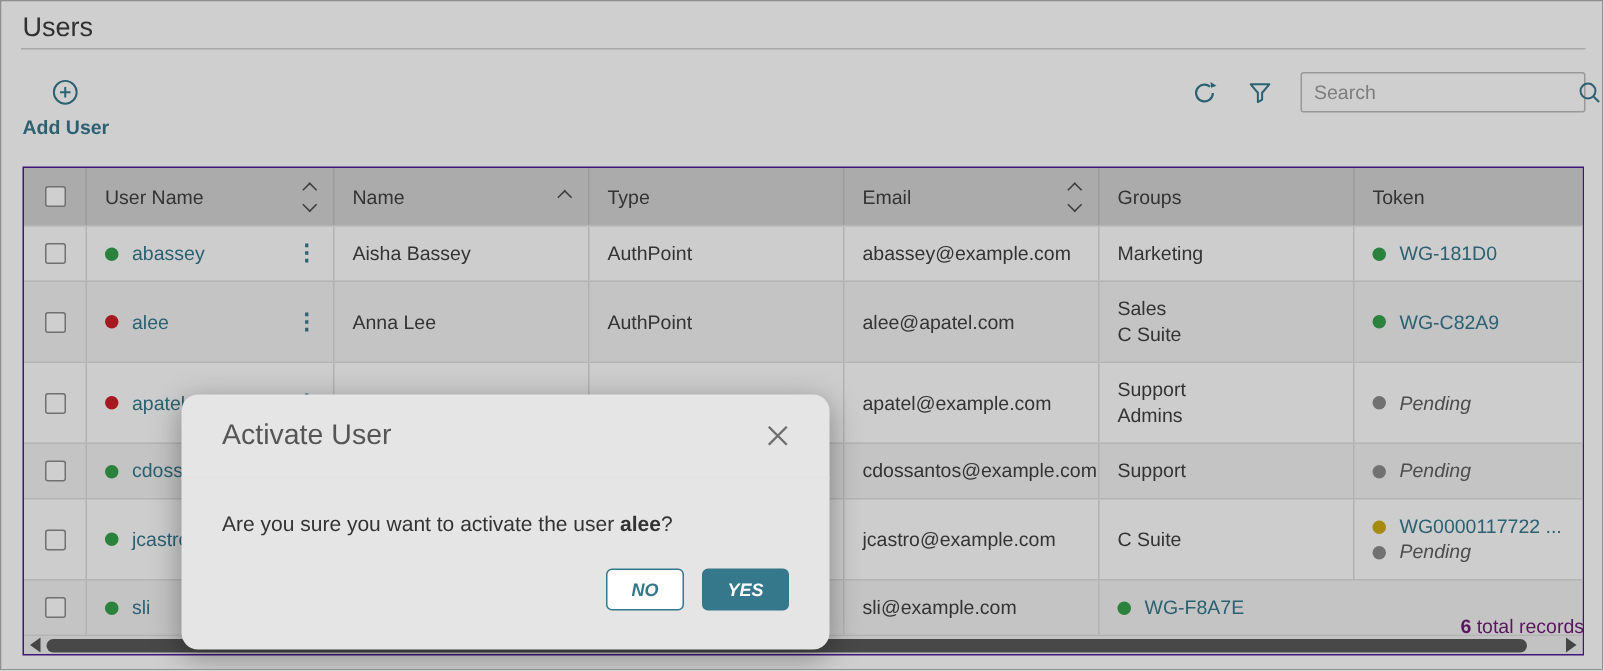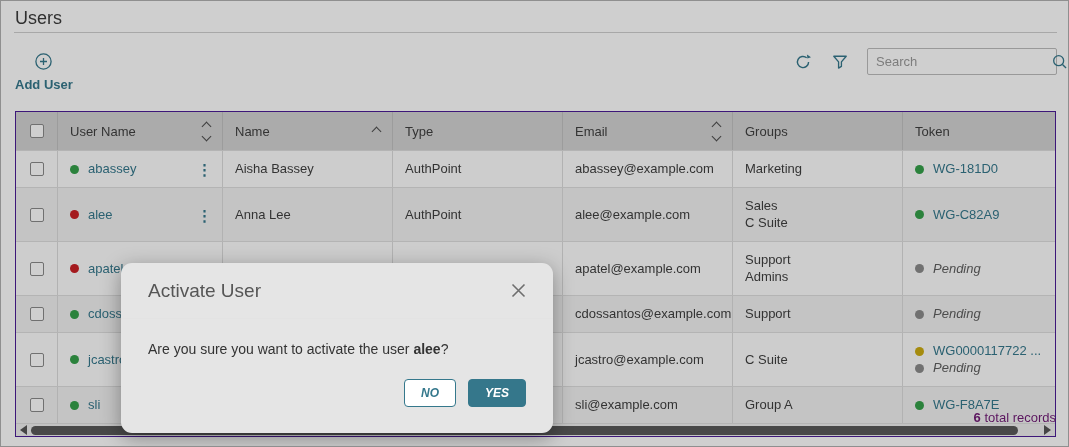--- a/index.html
+++ b/index.html
@@ -177,21 +177,21 @@
           <div class="td c0">
             <span class="checkbox"></span>
           </div>
           <div class="td c1 user-cell">
             <span class="status-dot" style="background: rgb(203, 32, 38);"></span>
             <span class="username">alee</span>
             <span class="kebab">⋮</span>
           </div>
           <div class="td c2">Anna Lee</div>
           <div class="td c3">AuthPoint</div>
-          <div class="td c4">alee@example.com</div>
+          <div class="td c4">alee@apatel.com</div>
           <div class="td c5">
             <span class="multi">
               <span>Sales</span>
               <span>C Suite</span>
             </span>
           </div>
           <div class="td c6">
             <span class="multi">
               <span class="token-line">
                 <span class="status-dot" style="background: rgb(53, 160, 74);"></span>
@@ -288,25 +288,20 @@
             <span class="checkbox"></span>
           </div>
           <div class="td c1 user-cell">
             <span class="status-dot" style="background: rgb(53, 160, 74);"></span>
             <span class="username">sli</span>
             <span class="kebab">⋮</span>
           </div>
           <div class="td c2"></div>
           <div class="td c3"></div>
           <div class="td c4">sli@example.com</div>
-          <div class="td c5">
-            <span class="multi">
-              <span>Group A</span>
-            </span>
-          </div>
           <div class="td c6">
             <span class="multi">
               <span class="token-line">
                 <span class="status-dot" style="background: rgb(53, 160, 74);"></span>
                 <span class="tk-link">WG-F8A7E</span>
               </span>
             </span>
           </div>
         </div>
       </div>

